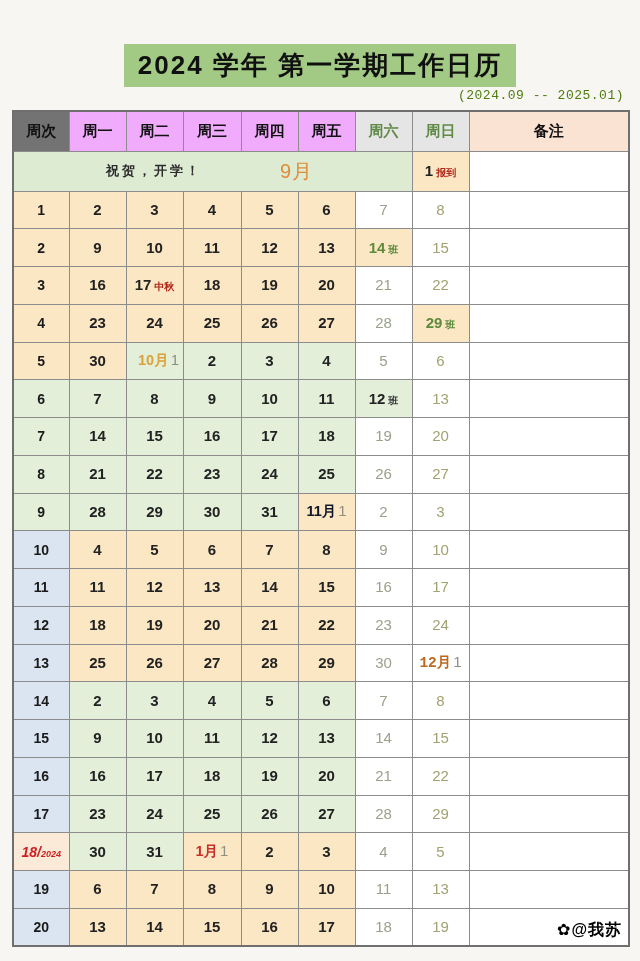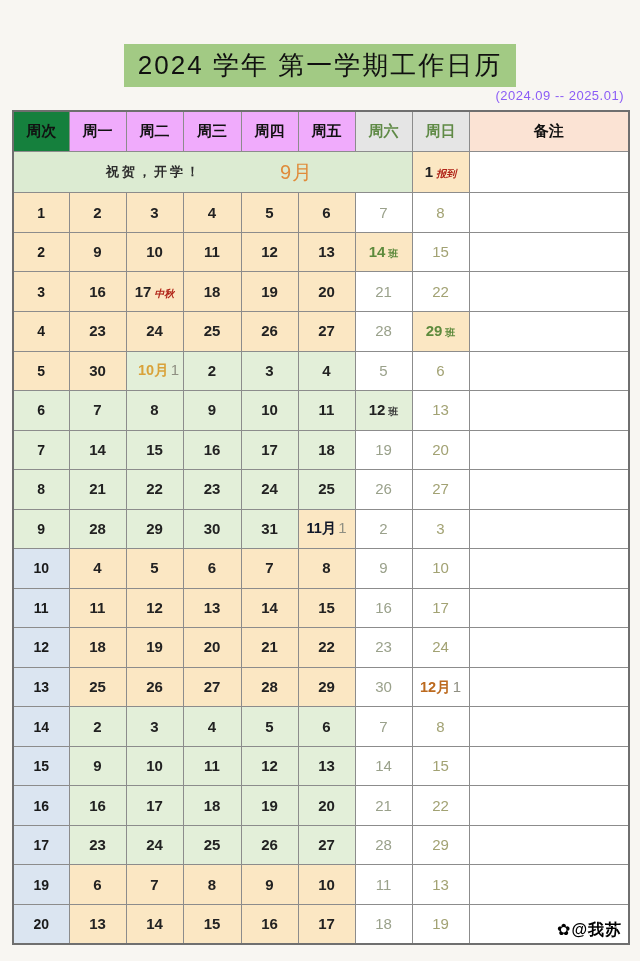--- a/index.html
+++ b/index.html
@@ -6,39 +6,39 @@
   body{
     width:640px;height:961px;position:relative;
     background:#f8f6f2;
     font-family:"Liberation Sans","DejaVu Sans",sans-serif;
     overflow:hidden;
   }
   .title-wrap{position:absolute;top:44px;left:0;width:640px;text-align:center;}
   .title-wrap h1{
     display:inline-block;margin:0;padding:4px 14px;
     background:#a2ca84;color:#101010;
-    font-size:26px;font-weight:normal;letter-spacing:2px;
+    font-size:26px;font-weight:bold;letter-spacing:2px;
   }
   .subtitle{
     position:absolute;top:88px;right:16px;
-    font-size:13px;color:#8b5cf6;letter-spacing:.5px;
+    font-size:13px;color:#4d7c0f;letter-spacing:.5px;font-family:Liberation Mono, monospace;
   }
   table.cal{
     position:absolute;left:12px;top:110px;width:616px;height:835px;
     border-collapse:collapse;table-layout:fixed;
     background:#ffffff;
   }
   table.cal th,table.cal td{
     border:1px solid #8c8c8c;padding:0;text-align:center;vertical-align:middle;
     overflow:hidden;white-space:nowrap;
   }
   table.cal{border:2px solid #6f6f6f;}
   thead tr{height:40px;}
   thead th{font-size:15px;font-weight:bold;color:#111;}
-  th.h-wk{background:#15803d;}
+  th.h-wk{background:#737373;}
   th.h-day{background:#f0abfc;}
   th.h-sat,th.h-sun{background:#e5e5e5;color:#5f8a46;}
   th.h-note{background:#fbe3d4;}
   tr.banner{height:40px;}
   td.banner-main{
     background:#dcebd2;position:relative;text-align:left;margin-top:8px;
   }
   .banner-note{
     position:absolute;left:92px;top:50%;transform:translateY(-50%);
     font-size:13px;font-weight:bold;color:#2c2c2c;letter-spacing:3px;
@@ -58,24 +58,24 @@
   .bg-p{background:#fcead8;}
   .d{font-size:15px;font-weight:bold;color:#222;}
   .d.sat{color:#9aa18b;font-weight:normal;}
   .d.sun{color:#a2a273;font-weight:normal;}
   .d.green{color:#5d8a3c;}
   .d.muted{color:#8f8f82;font-weight:normal;}
   .mon{font-size:14.5px;font-weight:bold;margin-right:2px;}
   .mon.gold{color:#d9a23a;margin-left:8px;}
   .mon.blue{color:#0f172a;}
   .mon.red{color:#c9302c;}
-  .mon.deeporange{color:#bc6a1f;}
+  .mon.deeporange{color:#bc6a1f;font-family:Liberation Mono, monospace;}
   .tag{font-size:10px;font-weight:bold;margin-left:3px;}
   .tag.green{color:#5d8a3c;}
-  .tag.red{color:#b02418;font-style:italic;}
+  .tag.red{color:#b02418;}
   .tag.dark{color:#3a3a3a;}
   .watermark{
     position:absolute;right:18px;bottom:20px;
     font-size:16px;font-weight:bold;color:#000000;
     letter-spacing:1px;text-shadow:0 0 1px #ffffff;
   }
 </style>
 </head>
 <body>
 
@@ -302,20 +302,31 @@
           <td class="bg-g"><span class="d">23</span></td>
           <td class="bg-g"><span class="d">24</span></td>
           <td class="bg-g"><span class="d">25</span></td>
           <td class="bg-g"><span class="d">26</span></td>
           <td class="bg-g"><span class="d">27</span></td>
           <td class="bg-w"><span class="d sat">28</span></td>
           <td class="bg-w"><span class="d sun">29</span></td>
           <td class="bg-w"></td>
         </tr>
         <tr>
+          <td class="wk bg-p red-wk">18/<span class="wk-small">2024</span></td>
+          <td class="bg-g"><span class="d">30</span></td>
+          <td class="bg-g"><span class="d">31</span></td>
+          <td class="bg-y"><span class="mon red">1月</span><span class="d muted">1</span></td>
+          <td class="bg-y"><span class="d">2</span></td>
+          <td class="bg-y"><span class="d">3</span></td>
+          <td class="bg-w"><span class="d sat">4</span></td>
+          <td class="bg-w"><span class="d sun">5</span></td>
+          <td class="bg-w"></td>
+        </tr>
+        <tr>
           <td class="wk bg-b">19</td>
           <td class="bg-y"><span class="d">6</span></td>
           <td class="bg-y"><span class="d">7</span></td>
           <td class="bg-y"><span class="d">8</span></td>
           <td class="bg-y"><span class="d">9</span></td>
           <td class="bg-y"><span class="d">10</span></td>
           <td class="bg-w"><span class="d sat">11</span></td>
           <td class="bg-w"><span class="d sun">13</span></td>
           <td class="bg-w"></td>
         </tr>

